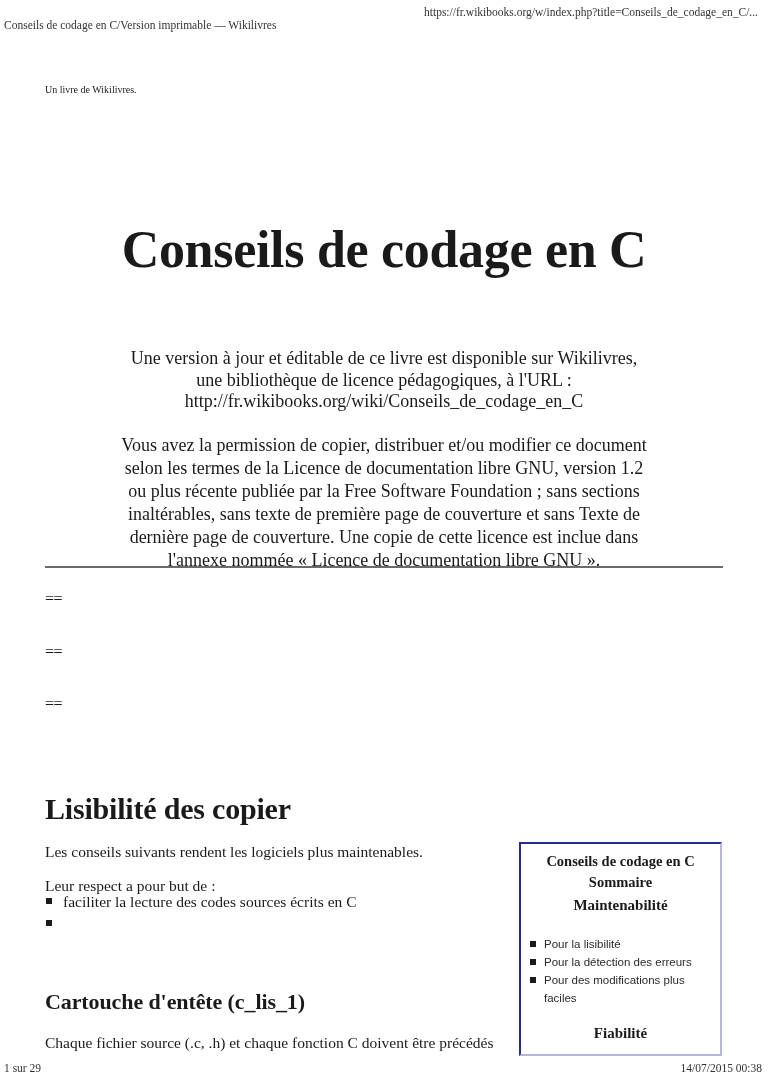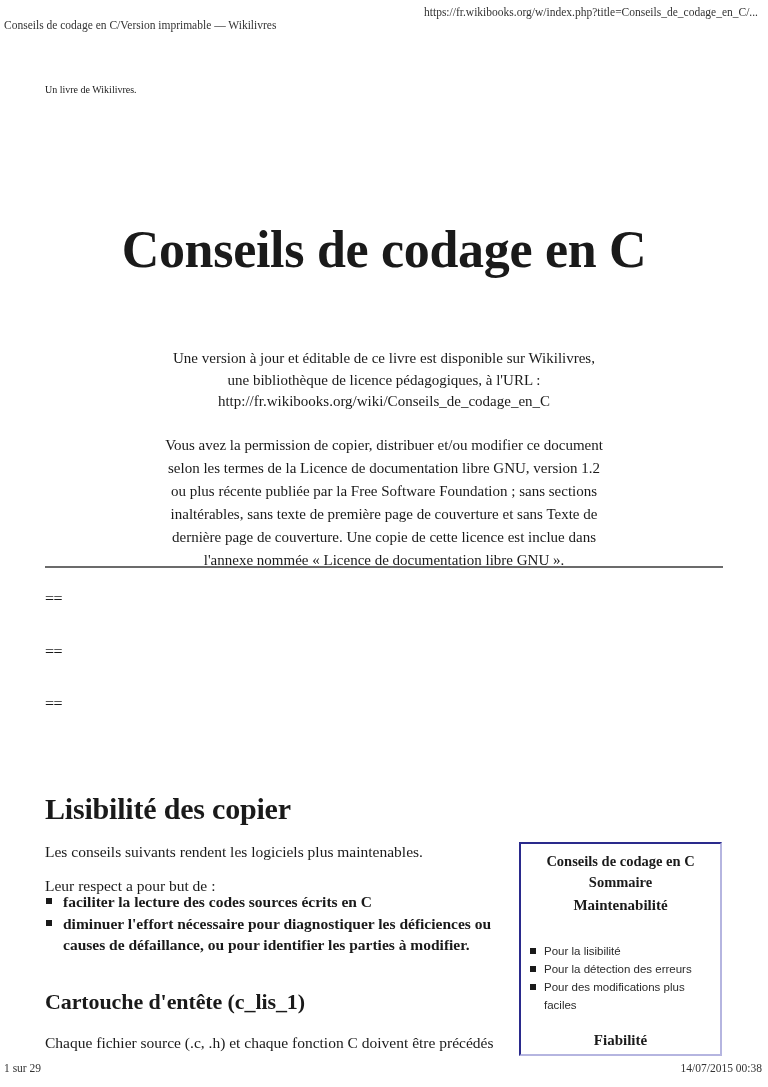--- a/index.html
+++ b/index.html
@@ -79,21 +79,21 @@
     letter-spacing: -0.3px;
     line-height: 62px;
     font-family: "Liberation Serif", "DejaVu Serif", serif;
   }
 
   .centered-block {
     position: absolute;
     left: 0;
     width: 678px;
     text-align: center;
-    font-size: 15px;
+    font-size: 18px;
     line-height: 21.5px;
   }
   .blk-availability { top: 324px; }
   .blk-license { top: 410px; line-height: 23px; }
 
   .hrule {
     position: absolute;
     left: 0;
     top: 542px;
     width: 678px;
@@ -142,21 +142,20 @@
     margin: 0;
     padding: 0;
     list-style: none;
     font-size: 15.5px;
     line-height: 21px;
   }
   .bullets li {
     position: relative;
     padding-left: 18px;
     margin-bottom: 1px;
-    font-weight: bold;
   }
   .bullets li .sq {
     position: absolute;
     left: 1px;
     top: 6.5px;
     width: 6px;
     height: 6px;
     background: #1a1a1a;
   }
 
@@ -200,21 +199,21 @@
     text-align: center;
     font-size: 15px;
     font-weight: bold;
     line-height: 22px;
     margin-top: 1px;
   }
   .summary-box .sb-heading.second {
     margin-top: 15px;
   }
   .summary-box .sb-list {
-    margin: 26px 0 0 0;
+    margin: 19px 0 0 0;
     padding: 0;
     list-style: none;
     font-family: "Liberation Sans", "DejaVu Sans", sans-serif;
     font-size: 11.5px;
     line-height: 18px;
     color: #2b2b2b;
   }
   .summary-box .sb-list li {
     position: relative;
     padding-left: 16px;
@@ -293,21 +292,20 @@
 
     <p class="para p-goal">Leur respect a pour but de :</p>
 
     <ul class="bullets">
       <li>
         <span class="sq"></span>
         <span>faciliter la lecture des codes sources écrits en C</span>
       </li>
       <li>
         <span class="sq"></span>
-        <span>diminuer l'effort nécessaire pour diagnostiquer les déficiences ou causes de défaillance, ou pour identifier les parties à modifier.</span>
       </li>
     </ul>
 
     <h3 class="h2-section">Cartouche d'entête (c_lis_1)</h3>
 
     <p class="para p-cart">Chaque fichier source (.c, .h) et chaque fonction C doivent être précédés</p>
 
   </div>
 
   <aside class="summary-box">

